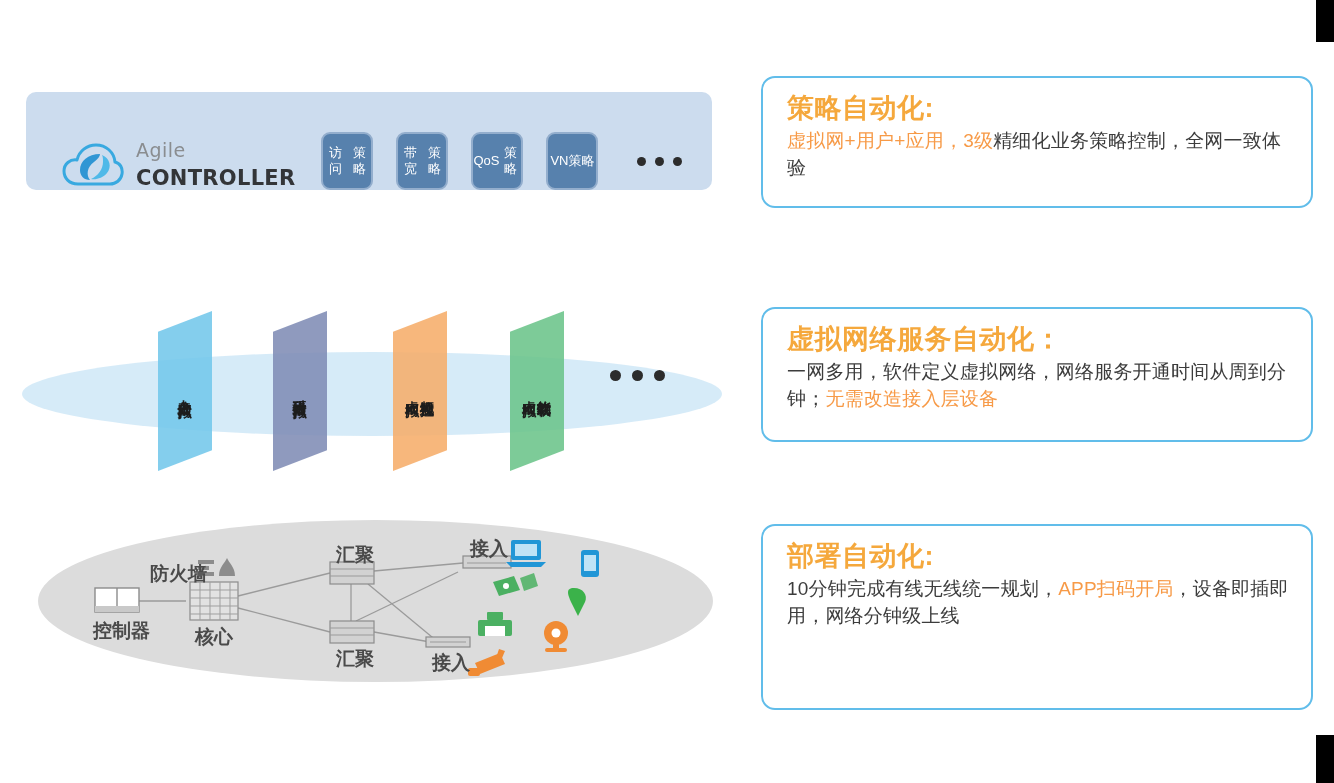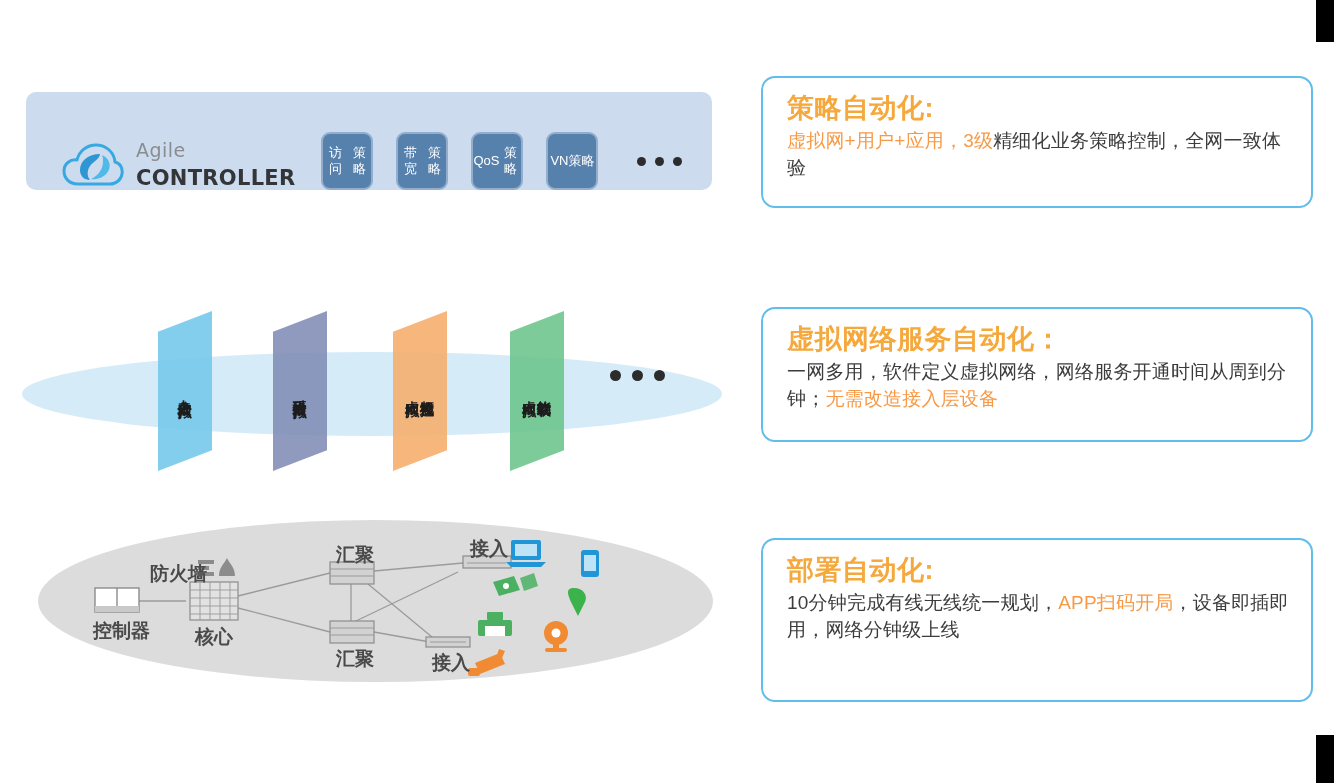--- a/index.html
+++ b/index.html
@@ -87,21 +87,21 @@
   }
 
   
   .card{
     position:absolute;left:745px;width:552px;
     border:2px solid #61bdea;border-radius:14px;background:#ffffff;
     box-sizing:border-box;padding:14px 18px 14px 24px;margin-left:16px;
   }
   .card-1{top:76px;height:132px;}
   .card-2{top:307px;height:135px;}
-  .card-3{top:538px;height:164px;}
+  .card-3{top:524px;height:186px;}
   .card-title{
     font-size:27px;font-weight:bold;color:#f5a83c;line-height:1.25;
     margin-bottom:2px;letter-spacing:.5px;
   }
   .card-body{
     font-size:19px;color:#3c3c3c;line-height:1.42;letter-spacing:.2px;
   }
   .hl{color:#f79a47;}
 </style>
 </head>

